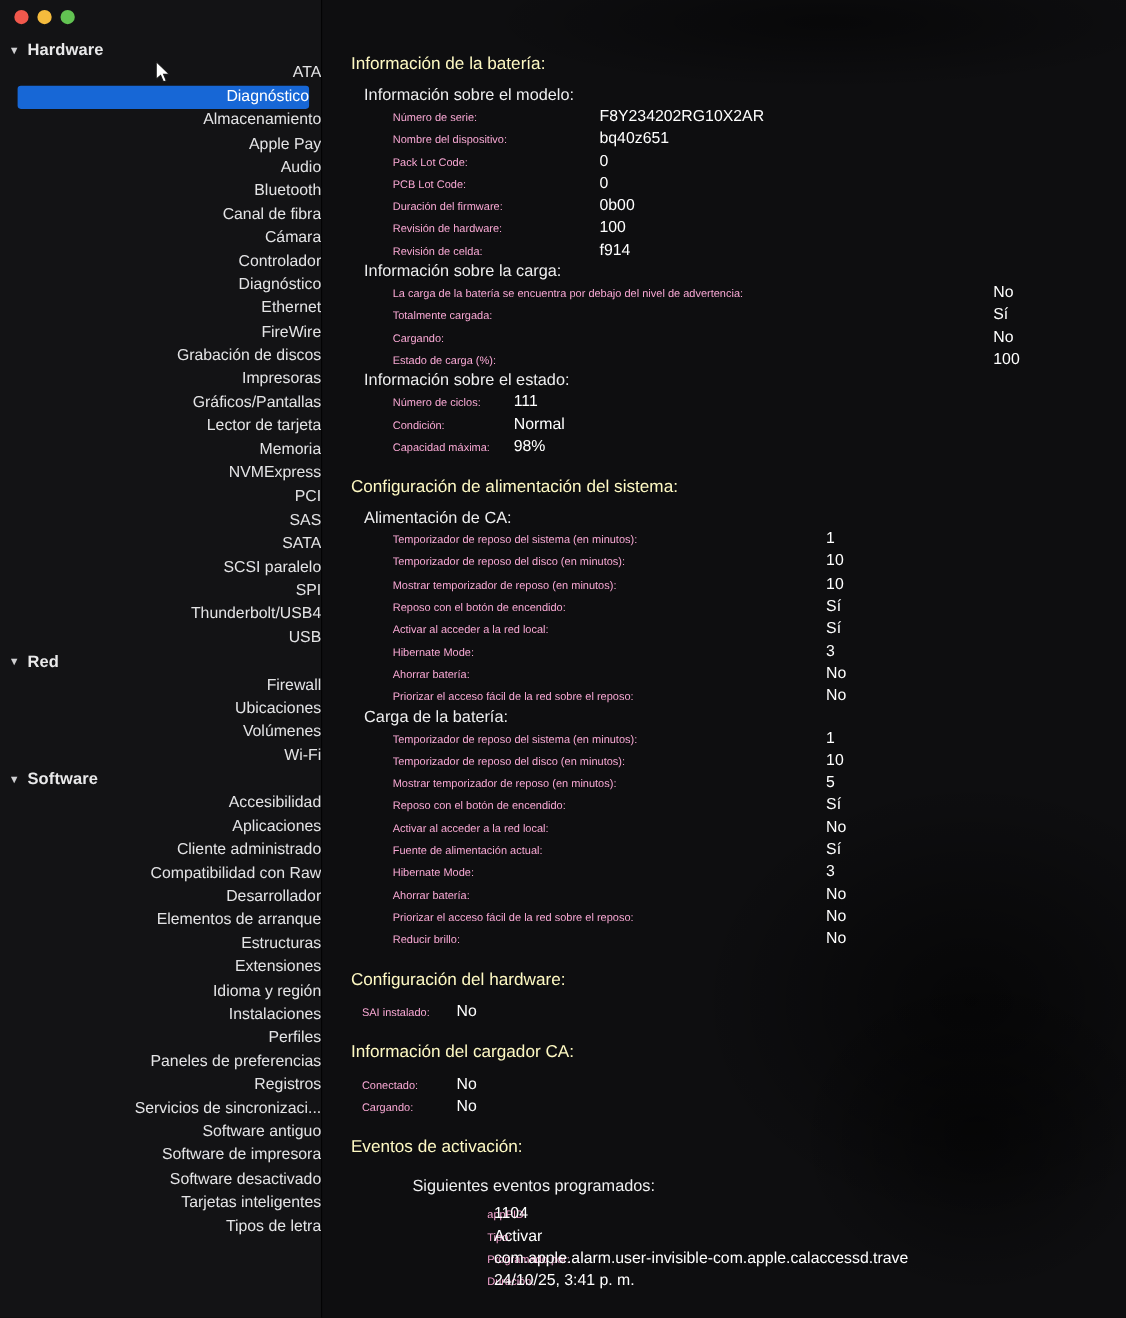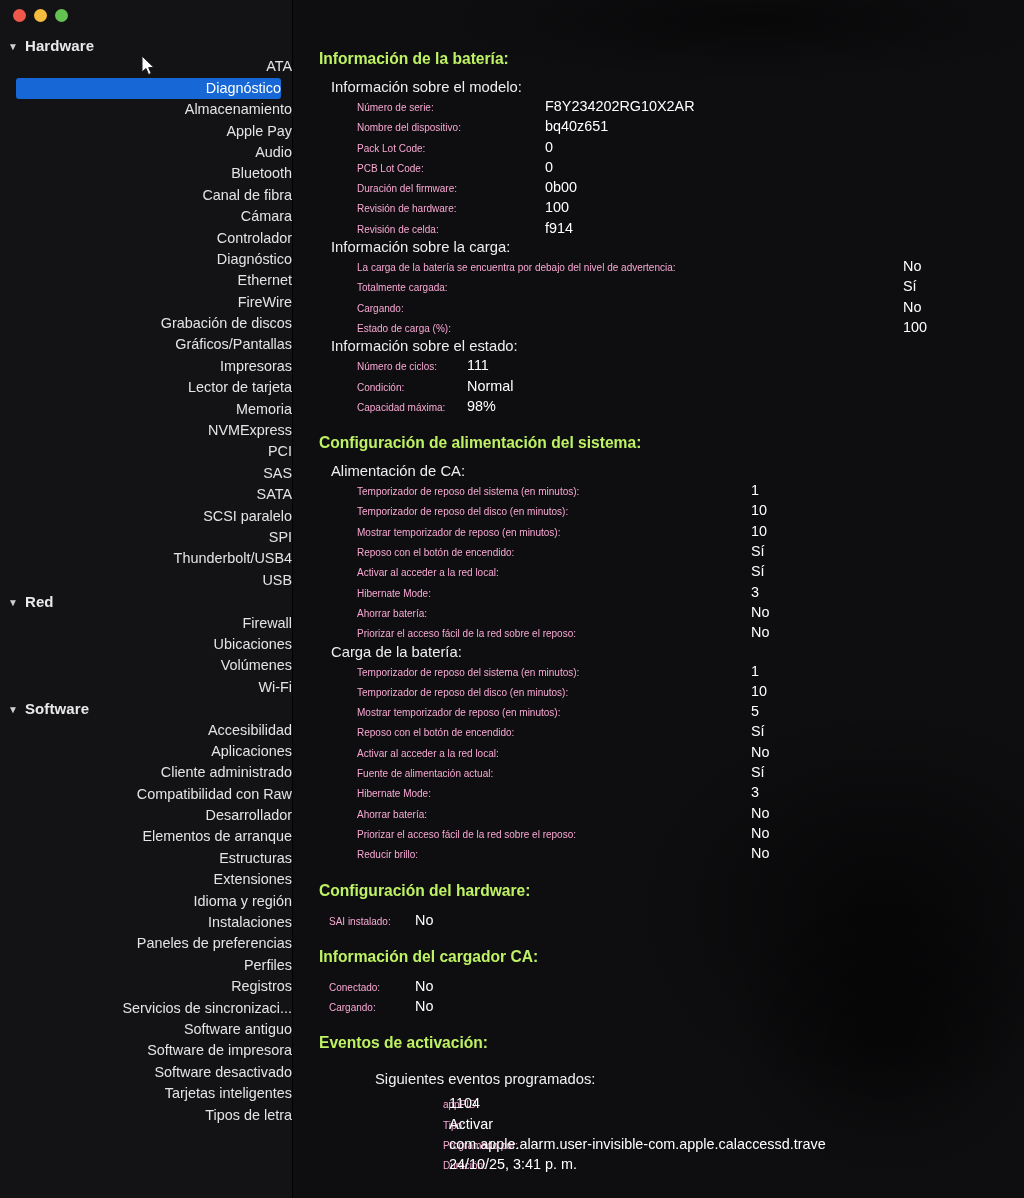--- a/index.html
+++ b/index.html
@@ -112,22 +112,22 @@
   }
   .inner {
     position: relative;
     z-index: 2;
     padding: 50px 0 0 0;
     color: #eceded;
     font-size: 14.6px;
   }
   .sec-title {
     font-size: 15.6px;
-    font-weight: 700;
-    color: #bef264;
+    font-weight: 400;
+    color: #fef9c3;
     padding-left: 26px;
     margin-bottom: 11px;
   }
   .sub-title {
     font-size: 14.8px;
     color: #eeeeef;
     padding-left: 38px;
     margin-bottom: 2px;
   }
   .row {
@@ -191,22 +191,22 @@
       <div class="leaf">Apple Pay</div>
       <div class="leaf">Audio</div>
       <div class="leaf">Bluetooth</div>
       <div class="leaf">Canal de fibra</div>
       <div class="leaf">Cámara</div>
       <div class="leaf">Controlador</div>
       <div class="leaf">Diagnóstico</div>
       <div class="leaf">Ethernet</div>
       <div class="leaf">FireWire</div>
       <div class="leaf">Grabación de discos</div>
+      <div class="leaf">Impresoras</div>
       <div class="leaf">Gráficos/Pantallas</div>
-      <div class="leaf">Impresoras</div>
       <div class="leaf">Lector de tarjeta</div>
       <div class="leaf">Memoria</div>
       <div class="leaf">NVMExpress</div>
       <div class="leaf">PCI</div>
       <div class="leaf">SAS</div>
       <div class="leaf">SATA</div>
       <div class="leaf">SCSI paralelo</div>
       <div class="leaf">SPI</div>
       <div class="leaf">Thunderbolt/USB4</div>
       <div class="leaf">USB</div>
@@ -227,22 +227,22 @@
       <div class="leaf">Accesibilidad</div>
       <div class="leaf">Aplicaciones</div>
       <div class="leaf">Cliente administrado</div>
       <div class="leaf">Compatibilidad con Raw</div>
       <div class="leaf">Desarrollador</div>
       <div class="leaf">Elementos de arranque</div>
       <div class="leaf">Estructuras</div>
       <div class="leaf">Extensiones</div>
       <div class="leaf">Idioma y región</div>
       <div class="leaf">Instalaciones</div>
+      <div class="leaf">Perfiles</div>
       <div class="leaf">Paneles de preferencias</div>
-      <div class="leaf">Perfiles</div>
       <div class="leaf">Registros</div>
       <div class="leaf">Servicios de sincronizaci...</div>
       <div class="leaf">Software antiguo</div>
       <div class="leaf">Software de impresora</div>
       <div class="leaf">Software desactivado</div>
       <div class="leaf">Tarjetas inteligentes</div>
       <div class="leaf">Tipos de letra</div>
     </div>
 
     <svg class="cursor" viewBox="0 0 16 22">

